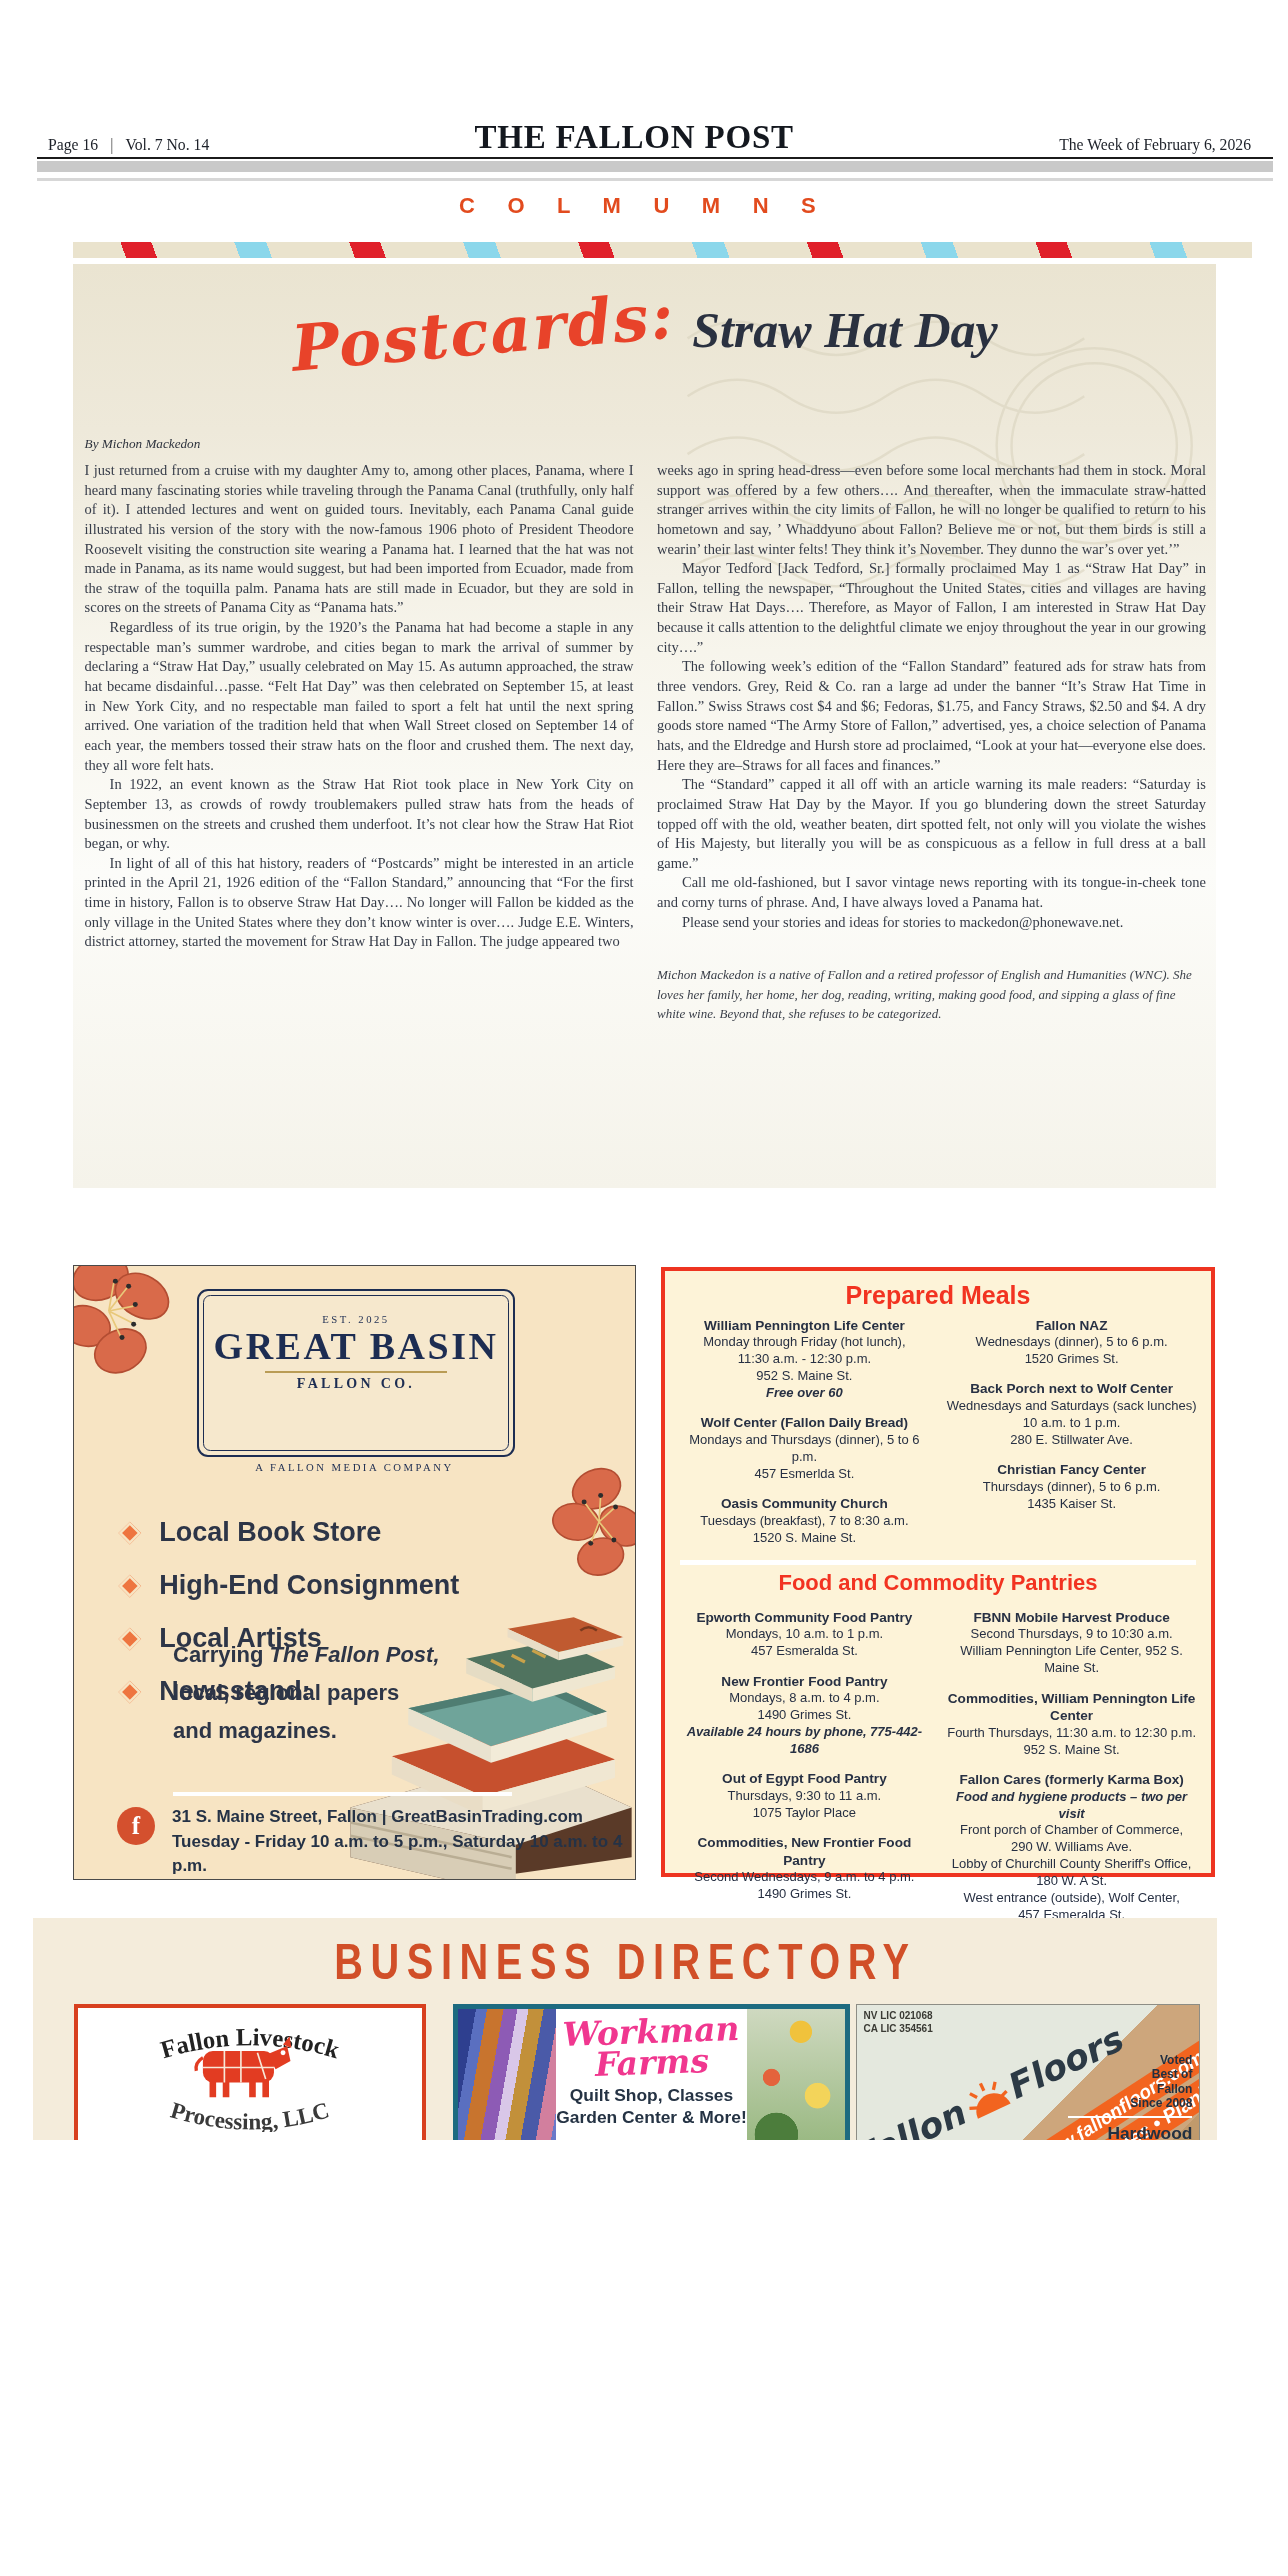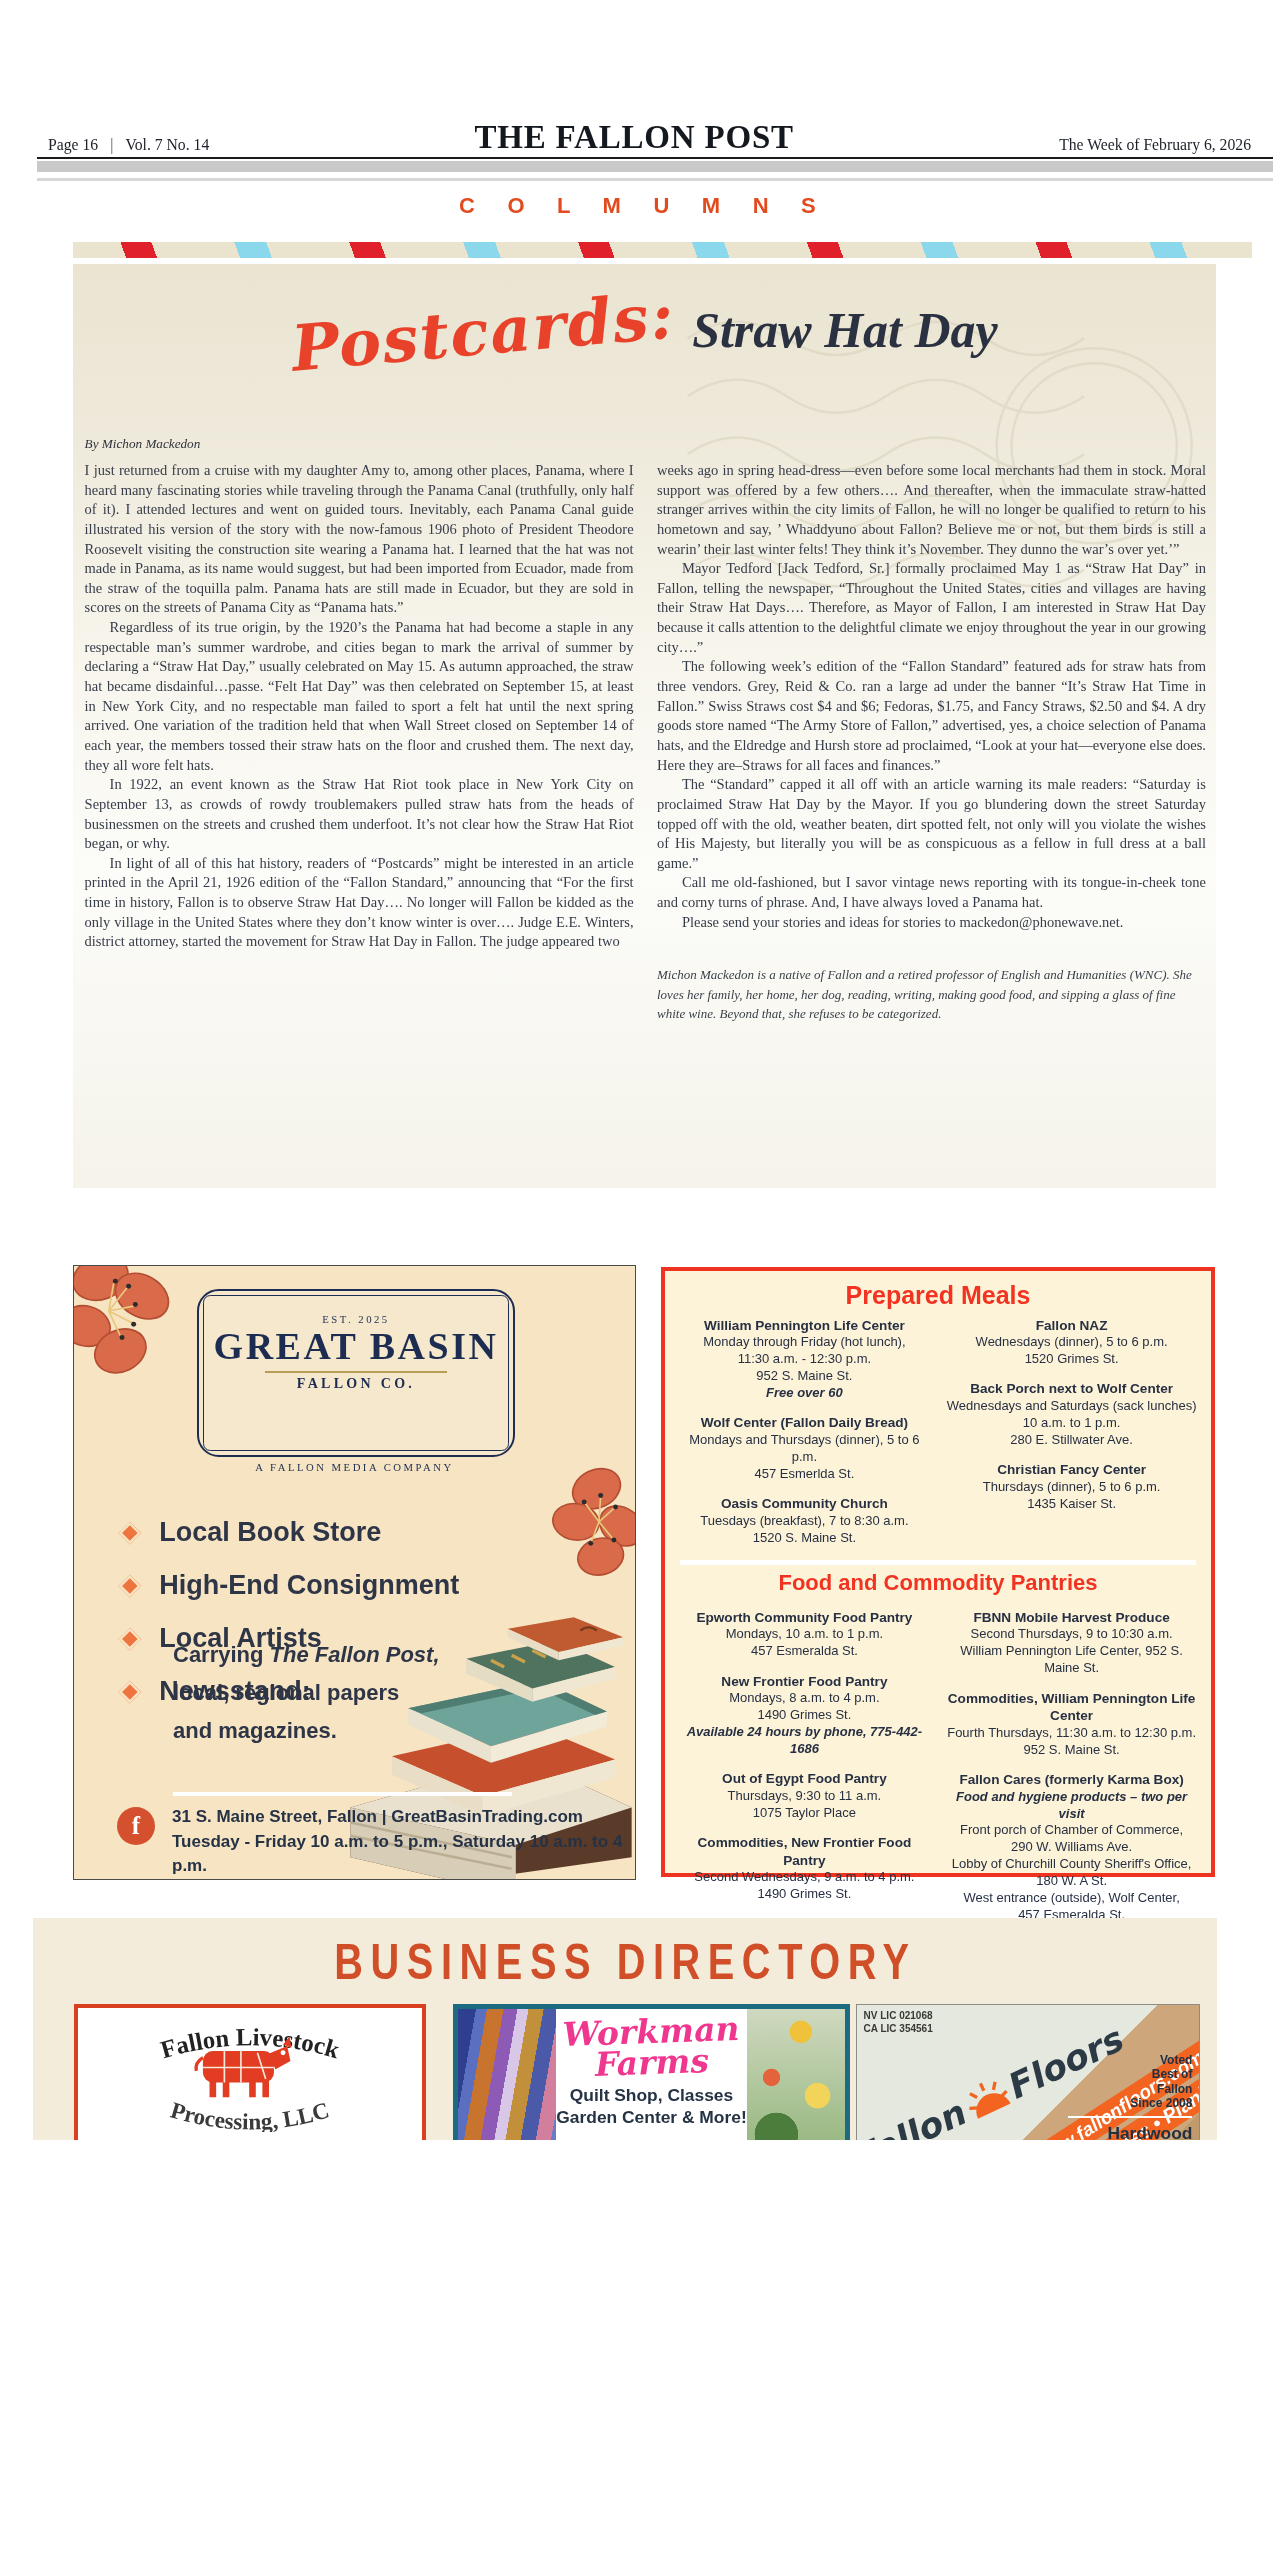--- a/index.html
+++ b/index.html
@@ -42,21 +42,21 @@
   .col-left{left:11.6px;}
   .col-right{left:584px;}
   .col p{margin:0;text-indent:25px;}
   .col p:first-child{text-indent:0;}
   .bio{margin-top:33px;font-style:italic;font-size:13px;line-height:1.5;color:#3a3f49;text-indent:0 !important;text-align:left;}
 
   
   .gb-ad{position:absolute;left:73px;top:1265px;width:561px;height:613px;background:#f7e4c3;
      border:0.8px solid #4a4a4a;overflow:hidden;}
   .gb-badge{position:absolute;left:123px;top:23px;width:314px;height:164px;border:2.5px solid #1d2d52;
-     border-radius:22px;background:#f6e8cd;text-align:center;color:#1d2d52;}
+     border-radius:11px;background:#f6e8cd;text-align:center;color:#1d2d52;}
   .gb-badge:before{content:"";position:absolute;inset:4.1px;border:0.8px solid #1d2d52;border-radius:7.4px;}
   .gb-est{margin-top:21.5px;font-size:10.7px;letter-spacing:2.5px;font-family:"Liberation Serif",serif;}
   .gb-name{font-family:"Liberation Serif",serif;font-weight:bold;font-size:38px;letter-spacing:2.5px;line-height:1.15;}
   .gb-sub{font-size:14px;font-weight:bold;letter-spacing:3.3px;font-family:"Liberation Serif",serif;}
   .gb-rule{width:182px;height:1.7px;background:#b99c55;margin:3.3px auto;}
   .gb-tagline{position:absolute;left:0;width:100%;top:195px;text-align:center;font-size:10.7px;
      letter-spacing:2.5px;color:#1d2d52;font-family:"Liberation Serif",serif;}
   .gb-bullets{position:absolute;left:48px;top:240px;}
   .gb-bullet{display:flex;align-items:center;height:53px;}
   .gb-diamond{width:15.7px;height:15.7px;transform:rotate(45deg);background:#ee7540;

